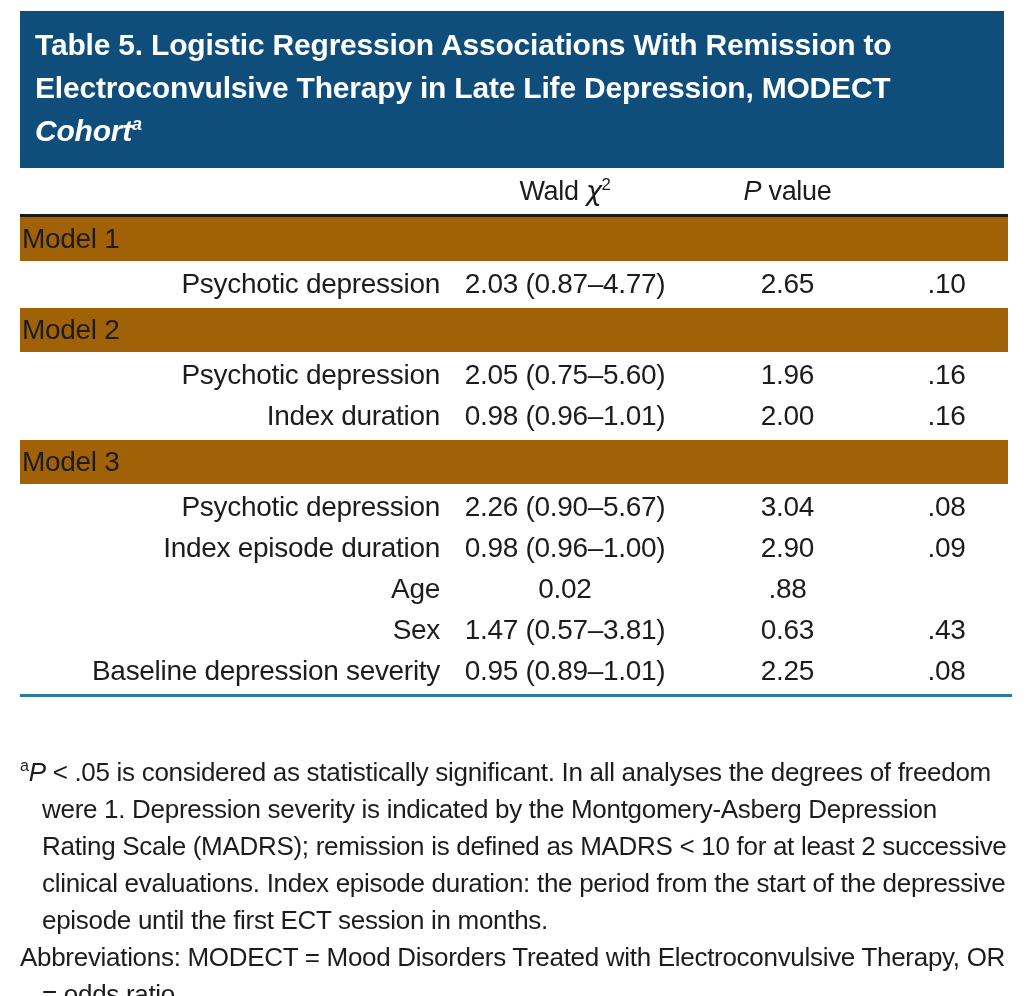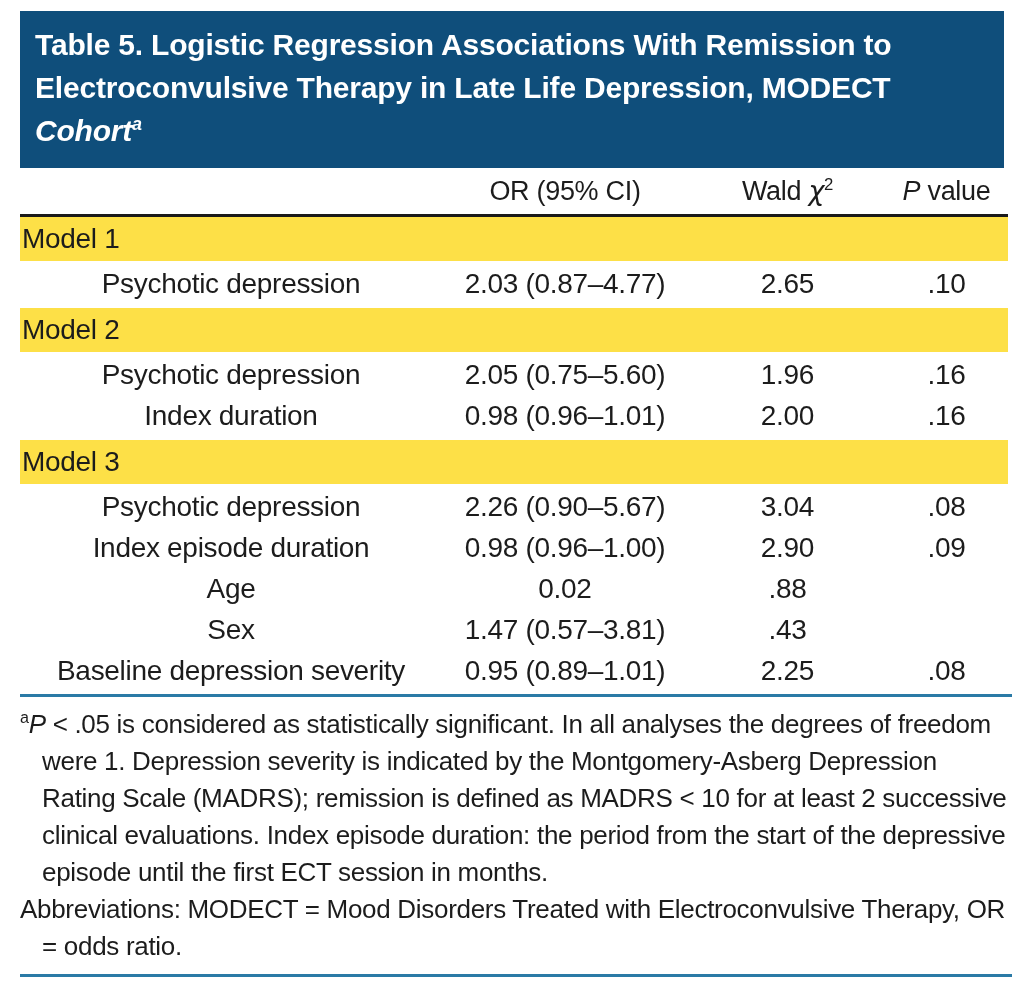--- a/index.html
+++ b/index.html
@@ -34,66 +34,65 @@
     grid-template-columns: 420px 250px 195px 123px;
     align-items: center;
   }
   .colhead {
     height: 49px;
     font-size: 27px;
     border-bottom: 3px solid #1a1a1a;
     letter-spacing: -0.3px;
   }
   .c-or, .c-wald, .c-p { text-align: center; }
-  .c-label { text-align: center; padding-left: 2px; }
+  .c-label { text-align: right; padding-left: 2px; }
   .colhead sup { font-size: 62%; line-height: 0; }
   .chi { font-style: italic; font-family: "DejaVu Sans", sans-serif; }
   .p-ital { font-style: italic; }
 
   
   .band {
     height: 44px;
     line-height: 44px;
-    background: #fde047;
+    background: #a16207;
     font-size: 28px;
     padding-left: 2px;
     letter-spacing: -0.3px;
   }
   .band + .row { margin-top: 2px; }
   .row {
     height: 41px;
     font-size: 28px;
     background: #ffffff;
     letter-spacing: -0.3px;
   }
   .row-gap { height: 4px; background: #ffffff; }
 
   
   .rule-blue { width: 992px; height: 3px; background: #2a7aa6; margin-top: 3px; }
   .footnotes { padding-top: 9px; font-size: 26px; line-height: 37px; letter-spacing: -0.3px; }
-  .fn { padding-left: 22px; text-indent: -22px; }
+  .fn { padding-left: 22px; text-indent: -22px; margin-top: 48px; }
   .fn sup { font-size: 62%; line-height: 0; }
   .fn-abbrev { padding-left: 22px; text-indent: -22px; }
   .rule-blue-bottom { width: 992px; height: 3px; background: #2a7aa6; margin-top: 9px; }
 </style>
 </head>
 <body>
 
 <div class="page">
   <div class="content">
 
     <div class="title-bar">
       <span class="tline">Table 5. Logistic Regression Associations With Remission to</span>
       <span class="tline">Electroconvulsive Therapy in Late Life Depression, MODECT</span>
       <span class="tline-last"><span>Cohort</span><sup>a</sup></span>
     </div>
 
     <div class="grid colhead">
       <div class="c-label"></div>
-      <div class="c-or">OR (95% CI)</div>
       <div class="c-wald"><span>Wald </span><span class="chi">χ</span><sup>2</sup></div>
       <div class="c-p"><span class="p-ital">P</span><span> value</span></div>
     </div>
 
     <div class="band">Model 1</div>
     <div class="grid row">
       <div class="c-label">Psychotic depression</div>
       <div class="c-or">2.03 (0.87–4.77)</div>
       <div class="c-wald">2.65</div>
       <div class="c-p">.10</div>
@@ -129,20 +128,21 @@
       <div class="c-p">.09</div>
     </div>
     <div class="grid row">
       <div class="c-label">Age</div>
       <div class="c-wald">0.02</div>
       <div class="c-p">.88</div>
     </div>
     <div class="grid row">
       <div class="c-label">Sex</div>
       <div class="c-or">1.47 (0.57–3.81)</div>
+      <div class="c-wald">0.63</div>
       <div class="c-p">.43</div>
     </div>
     <div class="grid row">
       <div class="c-label">Baseline depression severity</div>
       <div class="c-or">0.95 (0.89–1.01)</div>
       <div class="c-wald">2.25</div>
       <div class="c-p">.08</div>
     </div>
 
     <div class="rule-blue"></div>

